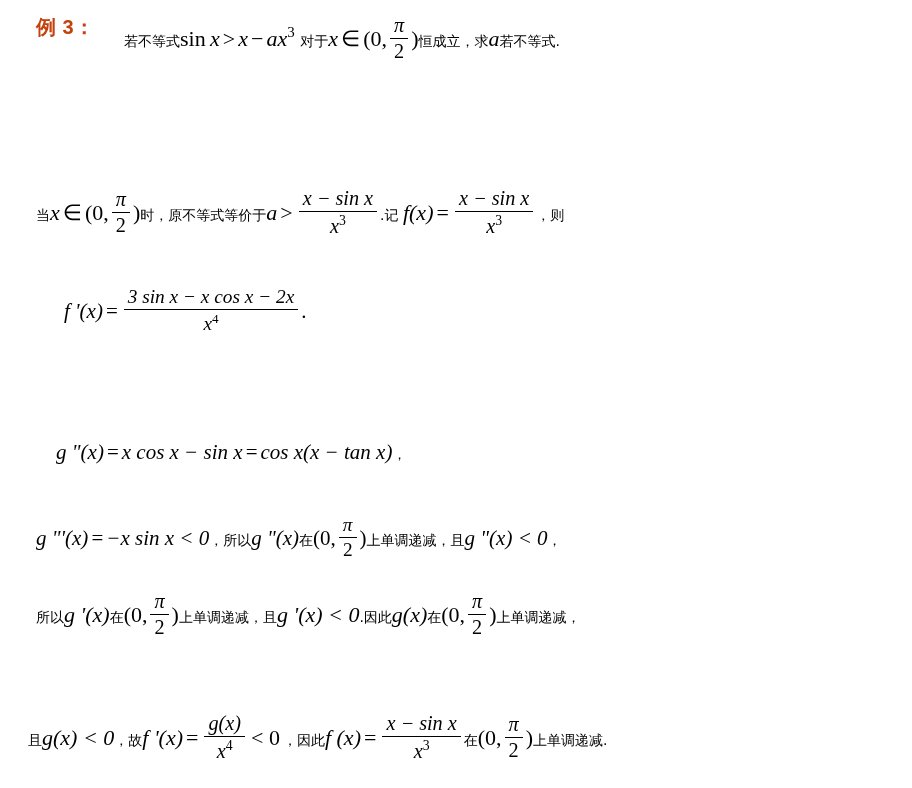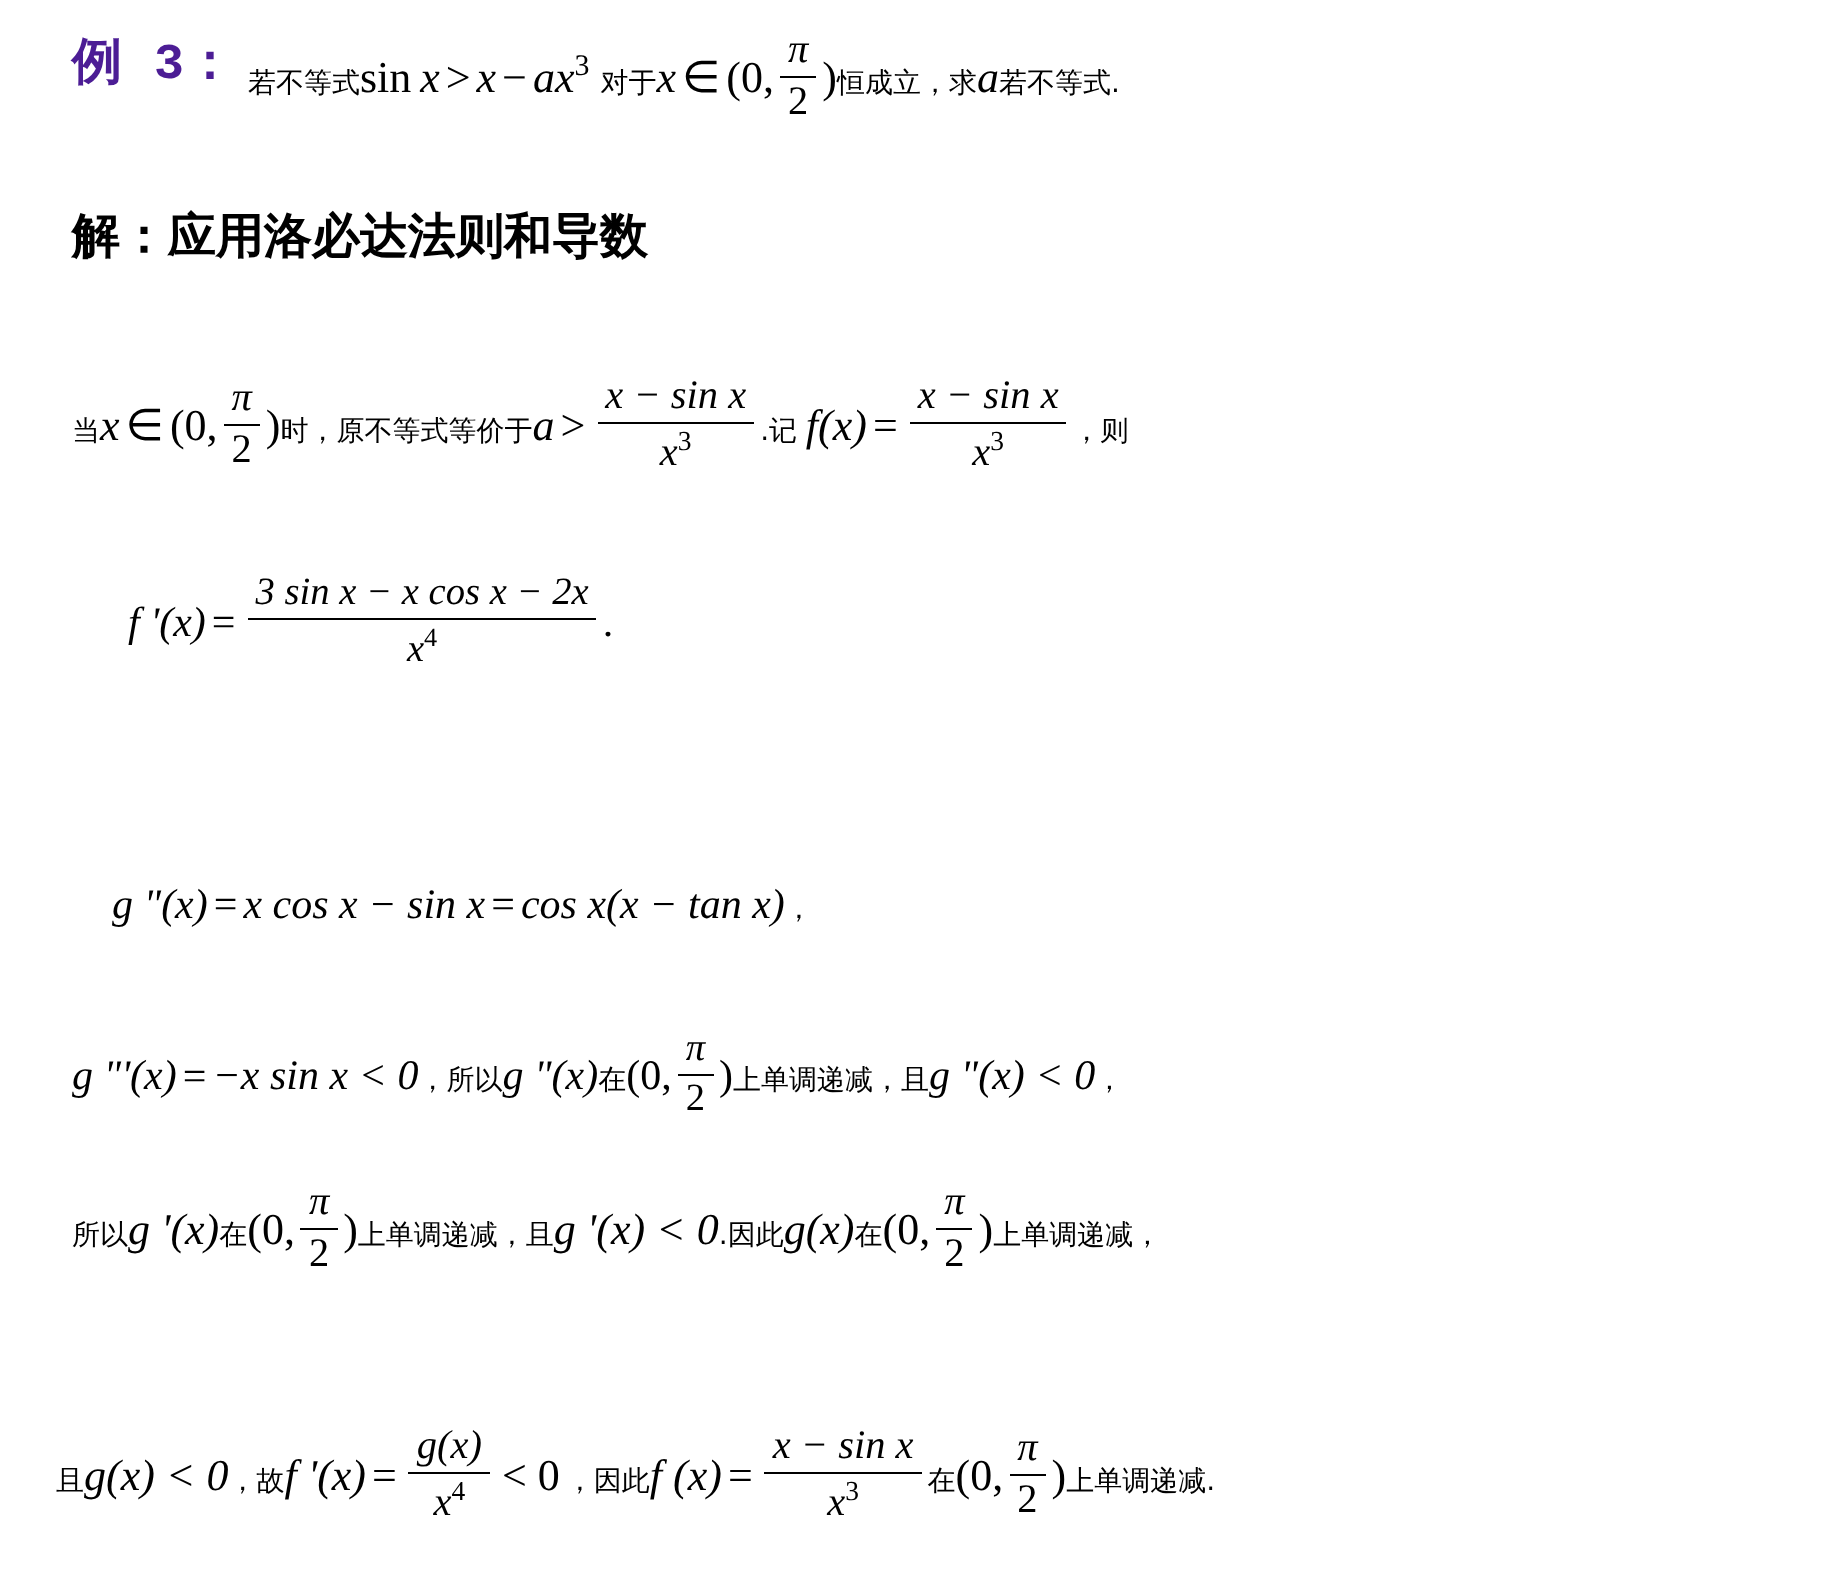--- a/index.html
+++ b/index.html
@@ -69,24 +69,24 @@
   }
   .op {
     padding: 0 3px;
   }
 
   
   #ex-label {
     position: absolute;
     left: 36px;
     top: 14px;
-    color: #4c1d95;
-    font-family: Liberation Mono, monospace;
+    color: #c2410c;
+    font-family: Liberation Sans, sans-serif;
     font-weight: bold;
-    font-size: 25px;
+    font-size: 20px;
     letter-spacing: 0.5px;
   }
   #ex-body {
     position: absolute;
     left: 124px;
     top: 16px;
   }
   #sol-head {
     position: absolute;
     left: 36px;
@@ -101,21 +101,20 @@
 
 <div class="page">
 
   <div id="ex-label">例 3：</div>
 
   <div id="ex-body" class="mline">
     <span class="cn">若不等式</span><span class="rm">sin</span> <span class="it">x</span><span class="op rm">&gt;</span><span class="it">x</span><span class="op rm">−</span><span class="it">a</span><span class="it">x</span><span class="supn">3</span>
     <span class="cn">对于</span><span class="it">x</span><span class="op rm">∈</span><span class="rm">(0,</span><span class="frac"><span class="num it">π</span><span class="den rm">2</span></span><span class="rm">)</span><span class="cn">恒成立，求</span><span class="it">a</span><span class="cn">若不等式.</span>
   </div>
 
-  <div id="sol-head">解：应用洛必达法则和导数</div>
 
   <div class="mline" style="left:36px; top:189px;">
     <span class="cn">当</span><span class="it">x</span><span class="op rm">∈</span><span class="rm">(0,</span><span class="frac"><span class="num it">π</span><span class="den rm">2</span></span><span class="rm">)</span><span class="cn">时，原不等式等价于</span><span class="it">a</span><span class="op rm">&gt;</span><span class="frac"><span class="num it">x − sin x</span><span class="den"><span class="it">x</span><span class="supn">3</span></span></span><span class="cn">.记</span> <span class="it">f</span><span class="it">(x)</span><span class="op rm">=</span><span class="frac"><span class="num it">x − sin x</span><span class="den"><span class="it">x</span><span class="supn">3</span></span></span><span class="cn">，则</span>
   </div>
 
   <div class="mline" style="left:64px; top:288px; font-size:21px;">
     <span class="it">f '(x)</span><span class="op rm">=</span><span class="frac"><span class="num it">3 sin x − x cos x − 2x</span><span class="den"><span class="it">x</span><span class="supn">4</span></span></span><span class="rm">.</span>
   </div>
 
 

